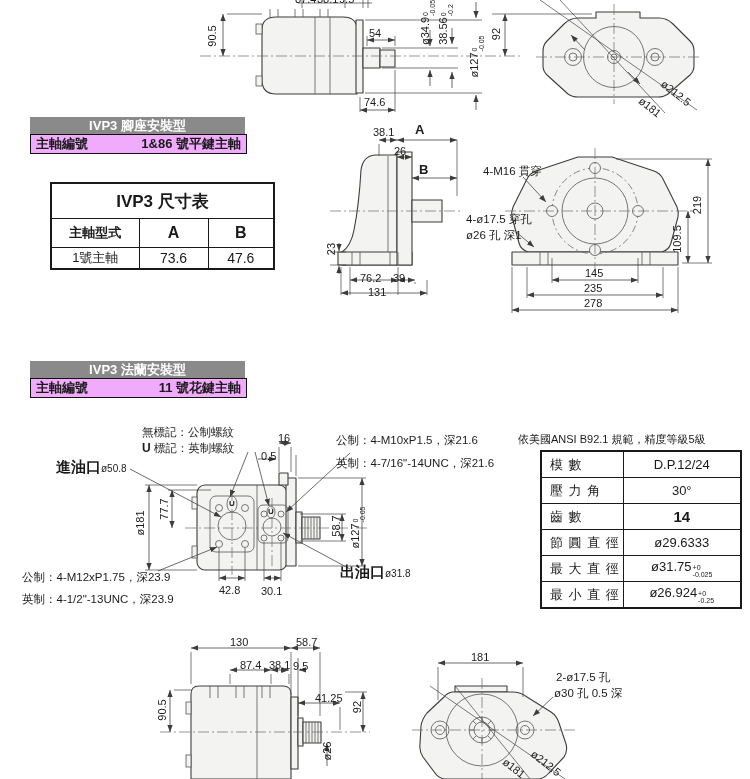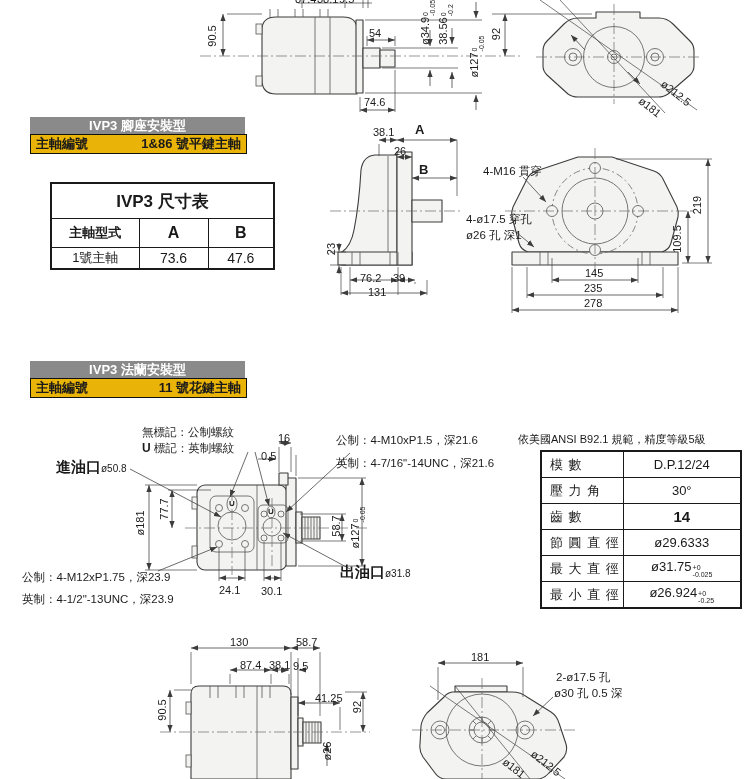--- a/index.html
+++ b/index.html
@@ -14,21 +14,21 @@
         transform:rotate(38deg);transform-origin:center;color:#1c1c1c;}
   .b{font-weight:bold;}
   .tol{display:inline-flex;flex-direction:column;font-size:7px;line-height:6.5px;margin-left:1px;
        vertical-align:1px;text-align:left;}
   .portlbl{position:absolute;z-index:2;font-weight:bold;font-size:15px;white-space:nowrap;}
   .portlbl .sz{font-weight:normal;font-size:10px;}
   .umark{position:absolute;z-index:2;font-size:8px;font-weight:bold;}
   
   .secbar{position:absolute;z-index:2;width:215px;height:17px;background:#8a8a8a;color:#fff;
           font-size:13px;font-weight:bold;text-align:center;line-height:17px;}
-  .subbar{position:absolute;z-index:2;width:205px;height:18px;border:1.5px solid #111;background:#eab308;
+  .subbar{position:absolute;z-index:2;width:205px;height:18px;border:1.5px solid #111;background:#f0abfc;
           display:flex;justify-content:space-between;align-items:flex-end;padding:0 5px;
           font-size:13px;font-weight:bold;}
   
   .sizetable{position:absolute;z-index:2;border-collapse:collapse;table-layout:fixed;background:#fff;}
   .sizetable td{border:1px solid #1a1a1a;text-align:center;vertical-align:middle;font-size:13px;margin-top:32px;}
   .sizetable .ttl{font-size:17px;font-weight:bold;height:32px;}
   .sizetable .hdr td{font-weight:bold;height:26px;}
   .sizetable .hdr .ab{font-size:16px;}
   .sizetable .val{font-size:14px;}
   table.outer2{border:2px solid #1a1a1a;}
@@ -414,21 +414,21 @@
 <div class="vlbl" style="left:129px;top:503px;">77.7</div>
 <div class="vlbl" style="left:301px;top:520px;">58.7</div>
 <div class="vlbl" style="left:322px;top:519px;">
   <span>ø127</span><span class="tol">
         <span>0</span>
         <span>-0.05</span>
       </span>
 </div>
 <span class="lbl cn" style="left:22px;top:570px;">公制：4-M12xP1.75，深23.9</span>
 <span class="lbl cn" style="left:22px;top:592px;">英制：4-1/2"-13UNC，深23.9</span>
-<span class="lbl" style="left:219px;top:584px;">24.1</span>
+<span class="lbl" style="left:219px;top:584px;">42.8</span>
 <span class="lbl" style="left:261px;top:585px;">30.1</span>
 <span class="portlbl" style="left:340px;top:563px;"><span>出油口</span><span class="sz">ø31.8</span></span>
 <span class="umark" style="left:229px;top:499px;">U</span>
 <span class="umark" style="left:268px;top:507px;">U</span>
 
 <span class="lbl" style="left:230px;top:636px;">130</span>
 <span class="lbl" style="left:296px;top:636px;">58.7</span>
 <span class="lbl" style="left:240px;top:659px;">87.4</span>
 <span class="lbl" style="left:269px;top:659px;">38.1</span>
 <span class="lbl" style="left:293px;top:660px;">9.5</span>

